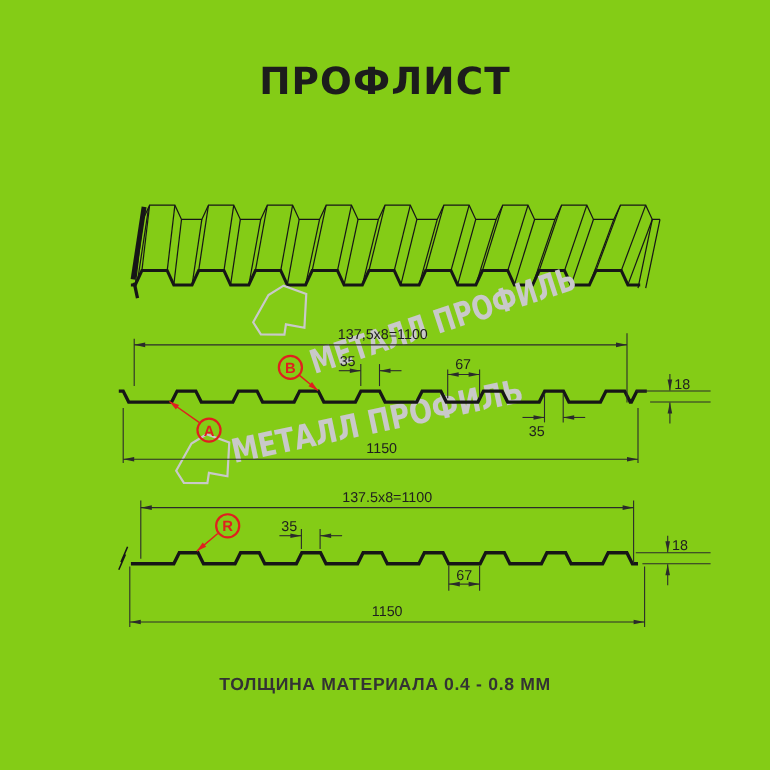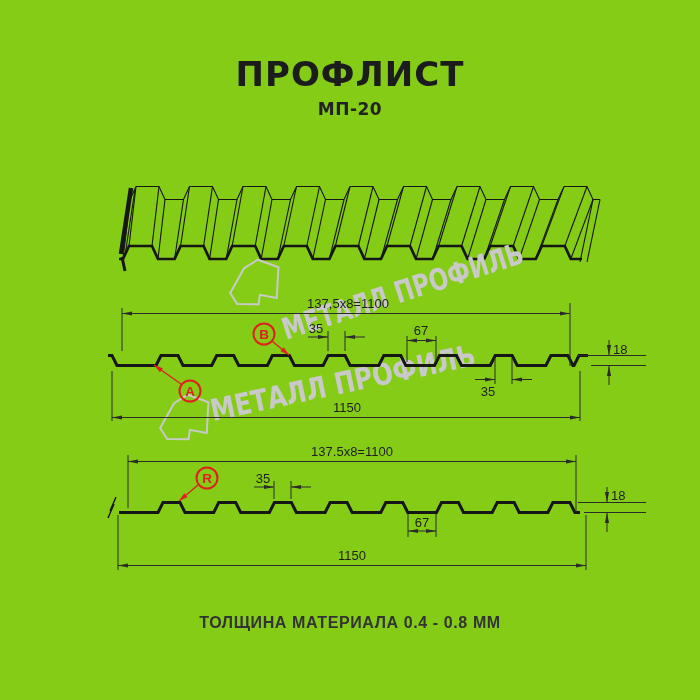--- a/index.html
+++ b/index.html
@@ -18,21 +18,20 @@
   text.dim{font-family:"Liberation Sans",sans-serif;font-size:13px;fill:#1f1f1f;}
   text.redlbl{font-family:"Liberation Sans",sans-serif;font-size:13.5px;font-weight:700;}
   text.wm{font-family:"DejaVu Sans","Liberation Sans",sans-serif;font-size:30px;font-weight:700;}
 </style>
 </head>
 <body>
 
 <div class="page">
 
   <div class="title">ПРОФЛИСТ</div>
-  <div class="subtitle">МП-20</div>
 
   <svg id="drawing" width="700" height="700" viewBox="0 0 700 700">
 
     <g id="g3d">
         <clipPath id="sheetclip">
           <path d="M130,199.5 L130,199.5 L136,186.5 L159,186.5 L165,199.5 L183.5,199.5 L189.5,186.5 L212.5,186.5 L218.5,199.5 L237,199.5 L243,186.5 L266,186.5 L272,199.5 L290.5,199.5 L296.5,186.5 L319.5,186.5 L325.5,199.5 L344,199.5 L350,186.5 L373,186.5 L379,199.5 L397.5,199.5 L403.5,186.5 L426.5,186.5 L432.5,199.5 L451,199.5 L457,186.5 L480,186.5 L486,199.5 L504.5,199.5 L510.5,186.5 L533.5,186.5 L539.5,199.5 L558,199.5 L564,186.5 L587,186.5 L593,199.5 L600,199.5 L600,199.5 L589,264 L121,264 L121,253 Z"></path>
         </clipPath>
         <g clip-path="url(#sheetclip)">
           <line x1="130" y1="199.5" x2="123" y2="259" stroke="#161616" stroke-width="1.1"></line>
           <line x1="136" y1="186.5" x2="129" y2="246" stroke="#161616" stroke-width="1.1"></line>

